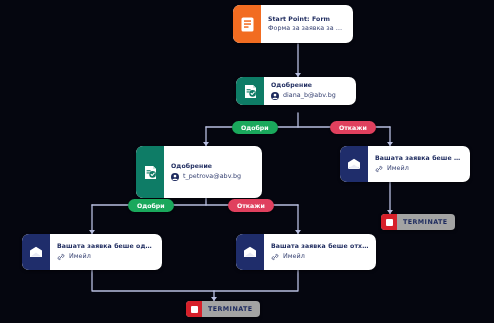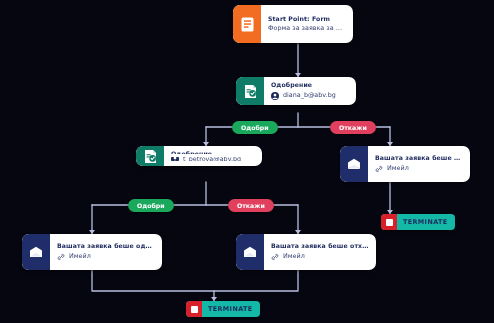--- a/index.html
+++ b/index.html
@@ -96,21 +96,21 @@
   }
   .pill-approve { background: #1aa85c; }
   .pill-reject  { background: #e0405e; }
 
   
   .terminate {
     position: absolute;
     display: flex;
     align-items: center;
     height: 16px;
-    background: #14b8a6;
+    background: #a3a3a3;
     border-radius: 4px;
     box-shadow: 0 1px 3px rgba(0,0,0,0.5);
     overflow: hidden;
   }
   .terminate-icon {
     width: 16px;
     flex: 0 0 16px;
     height: 16px;
     background: #d7202a;
     display: flex;
@@ -218,21 +218,21 @@
     </div>
   </div>
 
   <div class="pill pill-approve" style="left:232px; top:121px;">
     <span>Одобри</span>
   </div>
   <div class="pill pill-reject" style="left:330px; top:121px;">
     <span>Откажи</span>
   </div>
 
-  <div class="node" style="left:136px; top:146px; width:126px; height:20px;">
+  <div class="node" style="left:136px; top:146px; width:126px; height:52px;">
     <div class="node-icon icon-teal">
       <svg width="13" height="15" viewBox="0 0 13 15" xmlns="http://www.w3.org/2000/svg">
         <path d="M1,1 L9,1 L12,4 L12,14 L1,14 Z" fill="#ffffff"></path>
         <path d="M9,1 L9,4 L12,4 Z" fill="#cfe3dd"></path>
         <circle cx="8.6" cy="9.4" r="3.3" fill="#0e7c66"></circle>
         <path d="M7.1,9.4 L8.2,10.5 L10.2,8.2" stroke="#ffffff" stroke-width="1.1" fill="none" stroke-linecap="round" stroke-linejoin="round"></path>
         <rect x="2.6" y="5.2" width="4" height="1.1" fill="#0e7c66"></rect>
         <rect x="2.6" y="7.4" width="3" height="1.1" fill="#0e7c66"></rect>
       </svg>
     </div>

